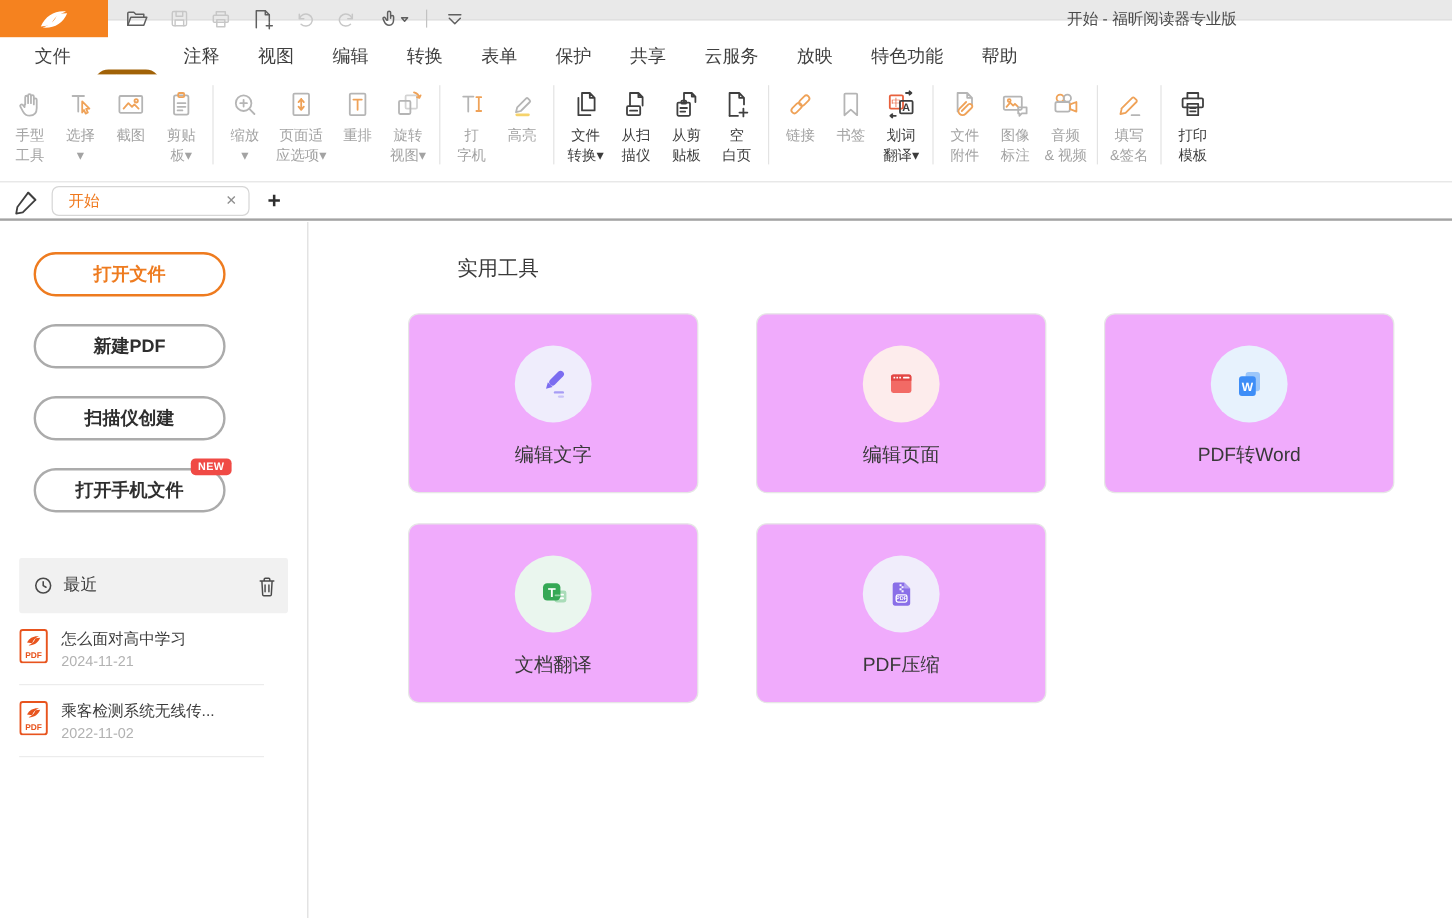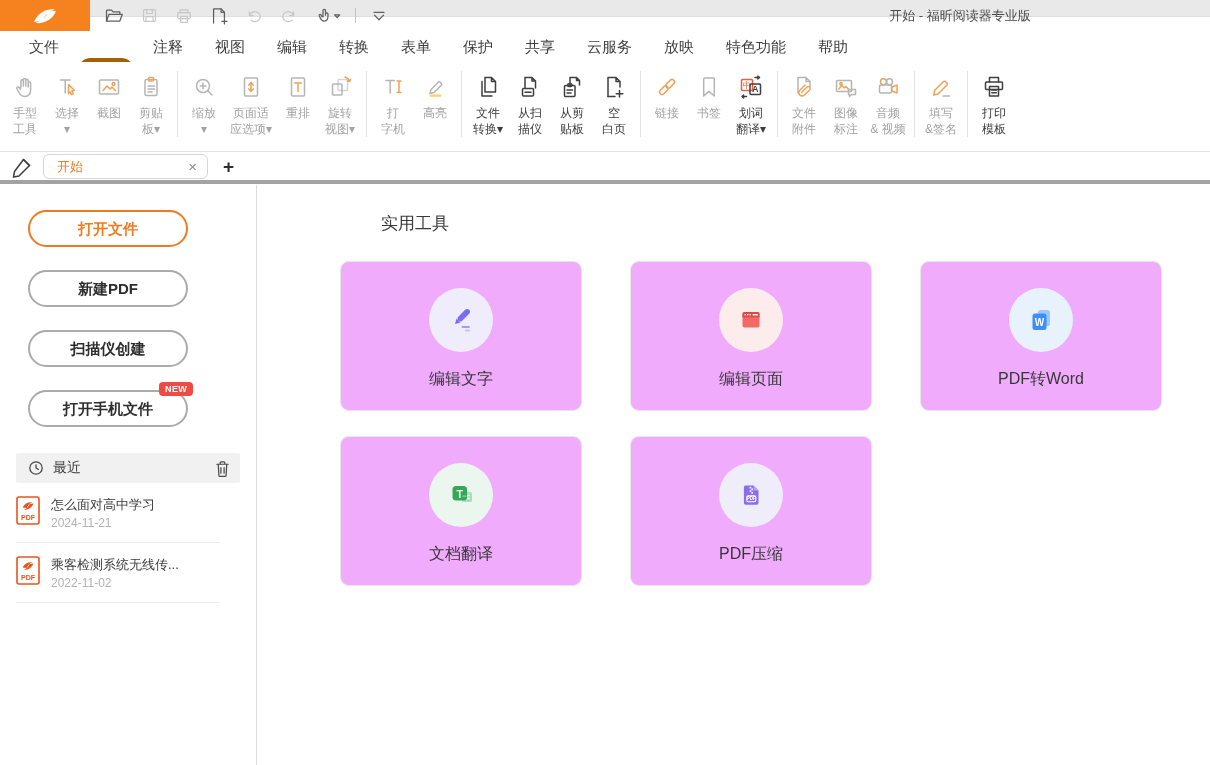--- a/index.html
+++ b/index.html
@@ -34,35 +34,35 @@
   
   .ribbon { position:absolute; top:62px; left:0; right:0; height:90px; background:#fff; border-bottom:1px solid #e3e3e3; display:flex; align-items:flex-start; padding-left:4px; }
   .ritem { min-width:42px; padding:9px 1px 0; display:flex; flex-direction:column; align-items:center; }
   .ritem.w { min-width:52px; }
   .ricon { height:31px; display:flex; align-items:center; justify-content:center; }
   .rlabel { margin-top:3px; font-size:12px; line-height:16px; color:#a3a3a3; text-align:center; white-space:pre-line; }
   .ritem.enabled .rlabel { color:#3c3c3c; }
   .rdivider { width:1px; background:#e3e3e3; margin:9px 5px 0; height:66px; }
 
   
-  .tabbar { position:absolute; top:153px; left:0; right:0; height:31px; background:#fff; border-bottom:4px solid #a3a3a3; display:flex; align-items:center; }
+  .tabbar { position:absolute; top:153px; left:0; right:0; height:31px; background:#fff; border-bottom:2px solid #a3a3a3; display:flex; align-items:center; }
   .doodle { margin:0 9px 0 10px; }
   .doc-tab { width:165px; height:25px; border:1px solid #d6d6d6; border-radius:6px; background:#fff; display:flex; align-items:center; padding:0 10px 0 13px; }
   .doc-tab .tlabel { color:#f0791d; font-size:13px; flex:1; }
   .doc-tab .tclose { color:#8f8f8f; font-size:15px; line-height:1; }
   .new-tab { margin-left:15px; font-size:19px; color:#2f2f2f; font-weight:bold; line-height:1; }
 
   
   .sidebar { position:absolute; top:185px; left:0; width:257px; bottom:0; background:#fff; border-right:1px solid #dcdcdc; }
   .sbtn { position:relative; display:block; width:160px; height:37px; margin-left:28px; border-radius:19px; border:2px solid #ababab; background:#fff; font-size:15px; font-weight:bold; color:#2e2e2e; text-align:center; line-height:33px; font-family:inherit; }
   .sbtn.primary { border-color:#ee7b1f; color:#ee7b1f; }
   .sbtn.b1 { margin-top:25px; }
   .sbtn.b2, .sbtn.b3, .sbtn.b4 { margin-top:23px; }
   .badge { position:absolute; top:-10px; right:-7px; background:#f04a45; color:#fff; font-size:9px; font-weight:bold; letter-spacing:.3px; padding:2.5px 6px; border-radius:4px; line-height:1; }
-  .recent-header { margin:26px 0 0 16px; width:224px; height:30px; background:#f1f1f1; border-radius:2px; display:flex; align-items:center; padding:0 9px 0 12px; }
+  .recent-header { margin:38px 0 0 16px; width:224px; height:46px; background:#f1f1f1; border-radius:2px; display:flex; align-items:center; padding:0 9px 0 12px; }
   .recent-title { font-size:14px; color:#3c3c3c; margin-left:9px; flex:1; }
   .trash-btn { display:flex; align-items:center; }
   .recent-item { margin-left:16px; width:204px; padding:13px 0 12px; display:flex; gap:11px; border-bottom:1px solid #ececec; cursor:default; }
   .file-meta { padding-top:1px; }
   .file-name { font-size:13px; color:#3c3c3c; line-height:15px; }
   .file-date { font-size:12px; color:#b2b2b2; margin-top:4px; }
 
   .split-handle { position:absolute; left:260px; top:667px; display:flex; gap:3px; }
   .split-handle i { display:block; width:1.5px; height:14px; background:#b9b9b9; }
 

